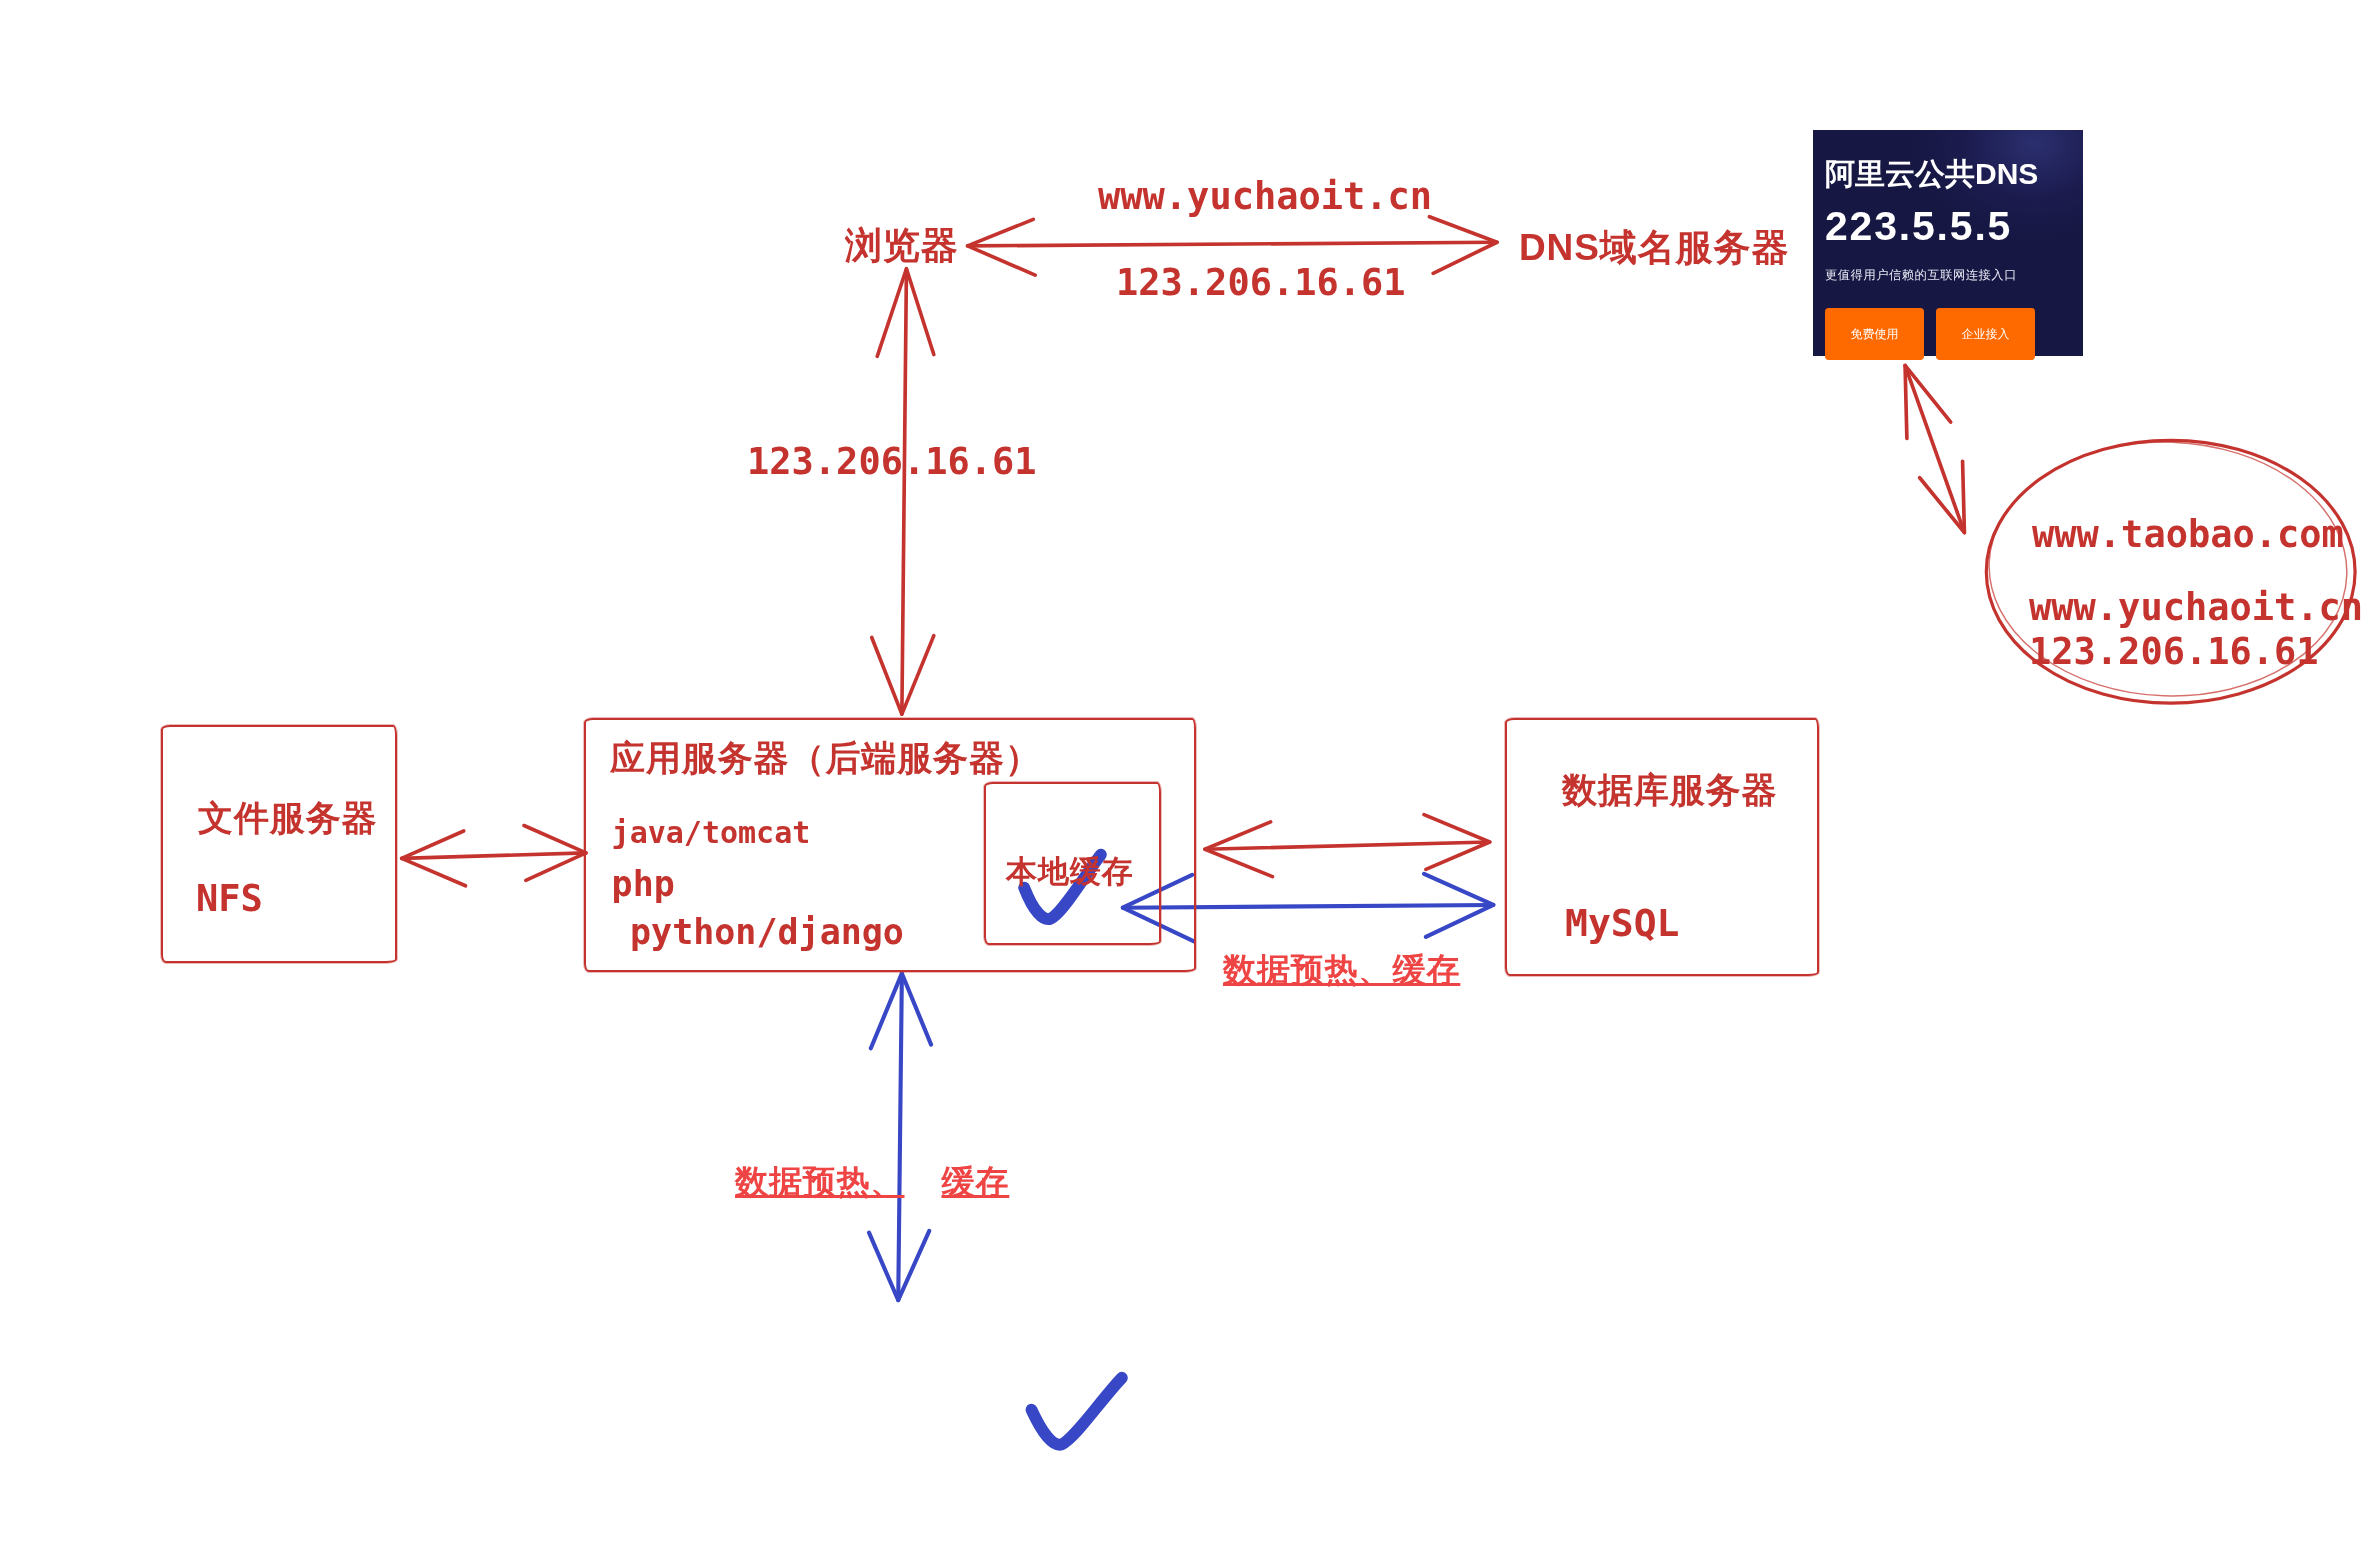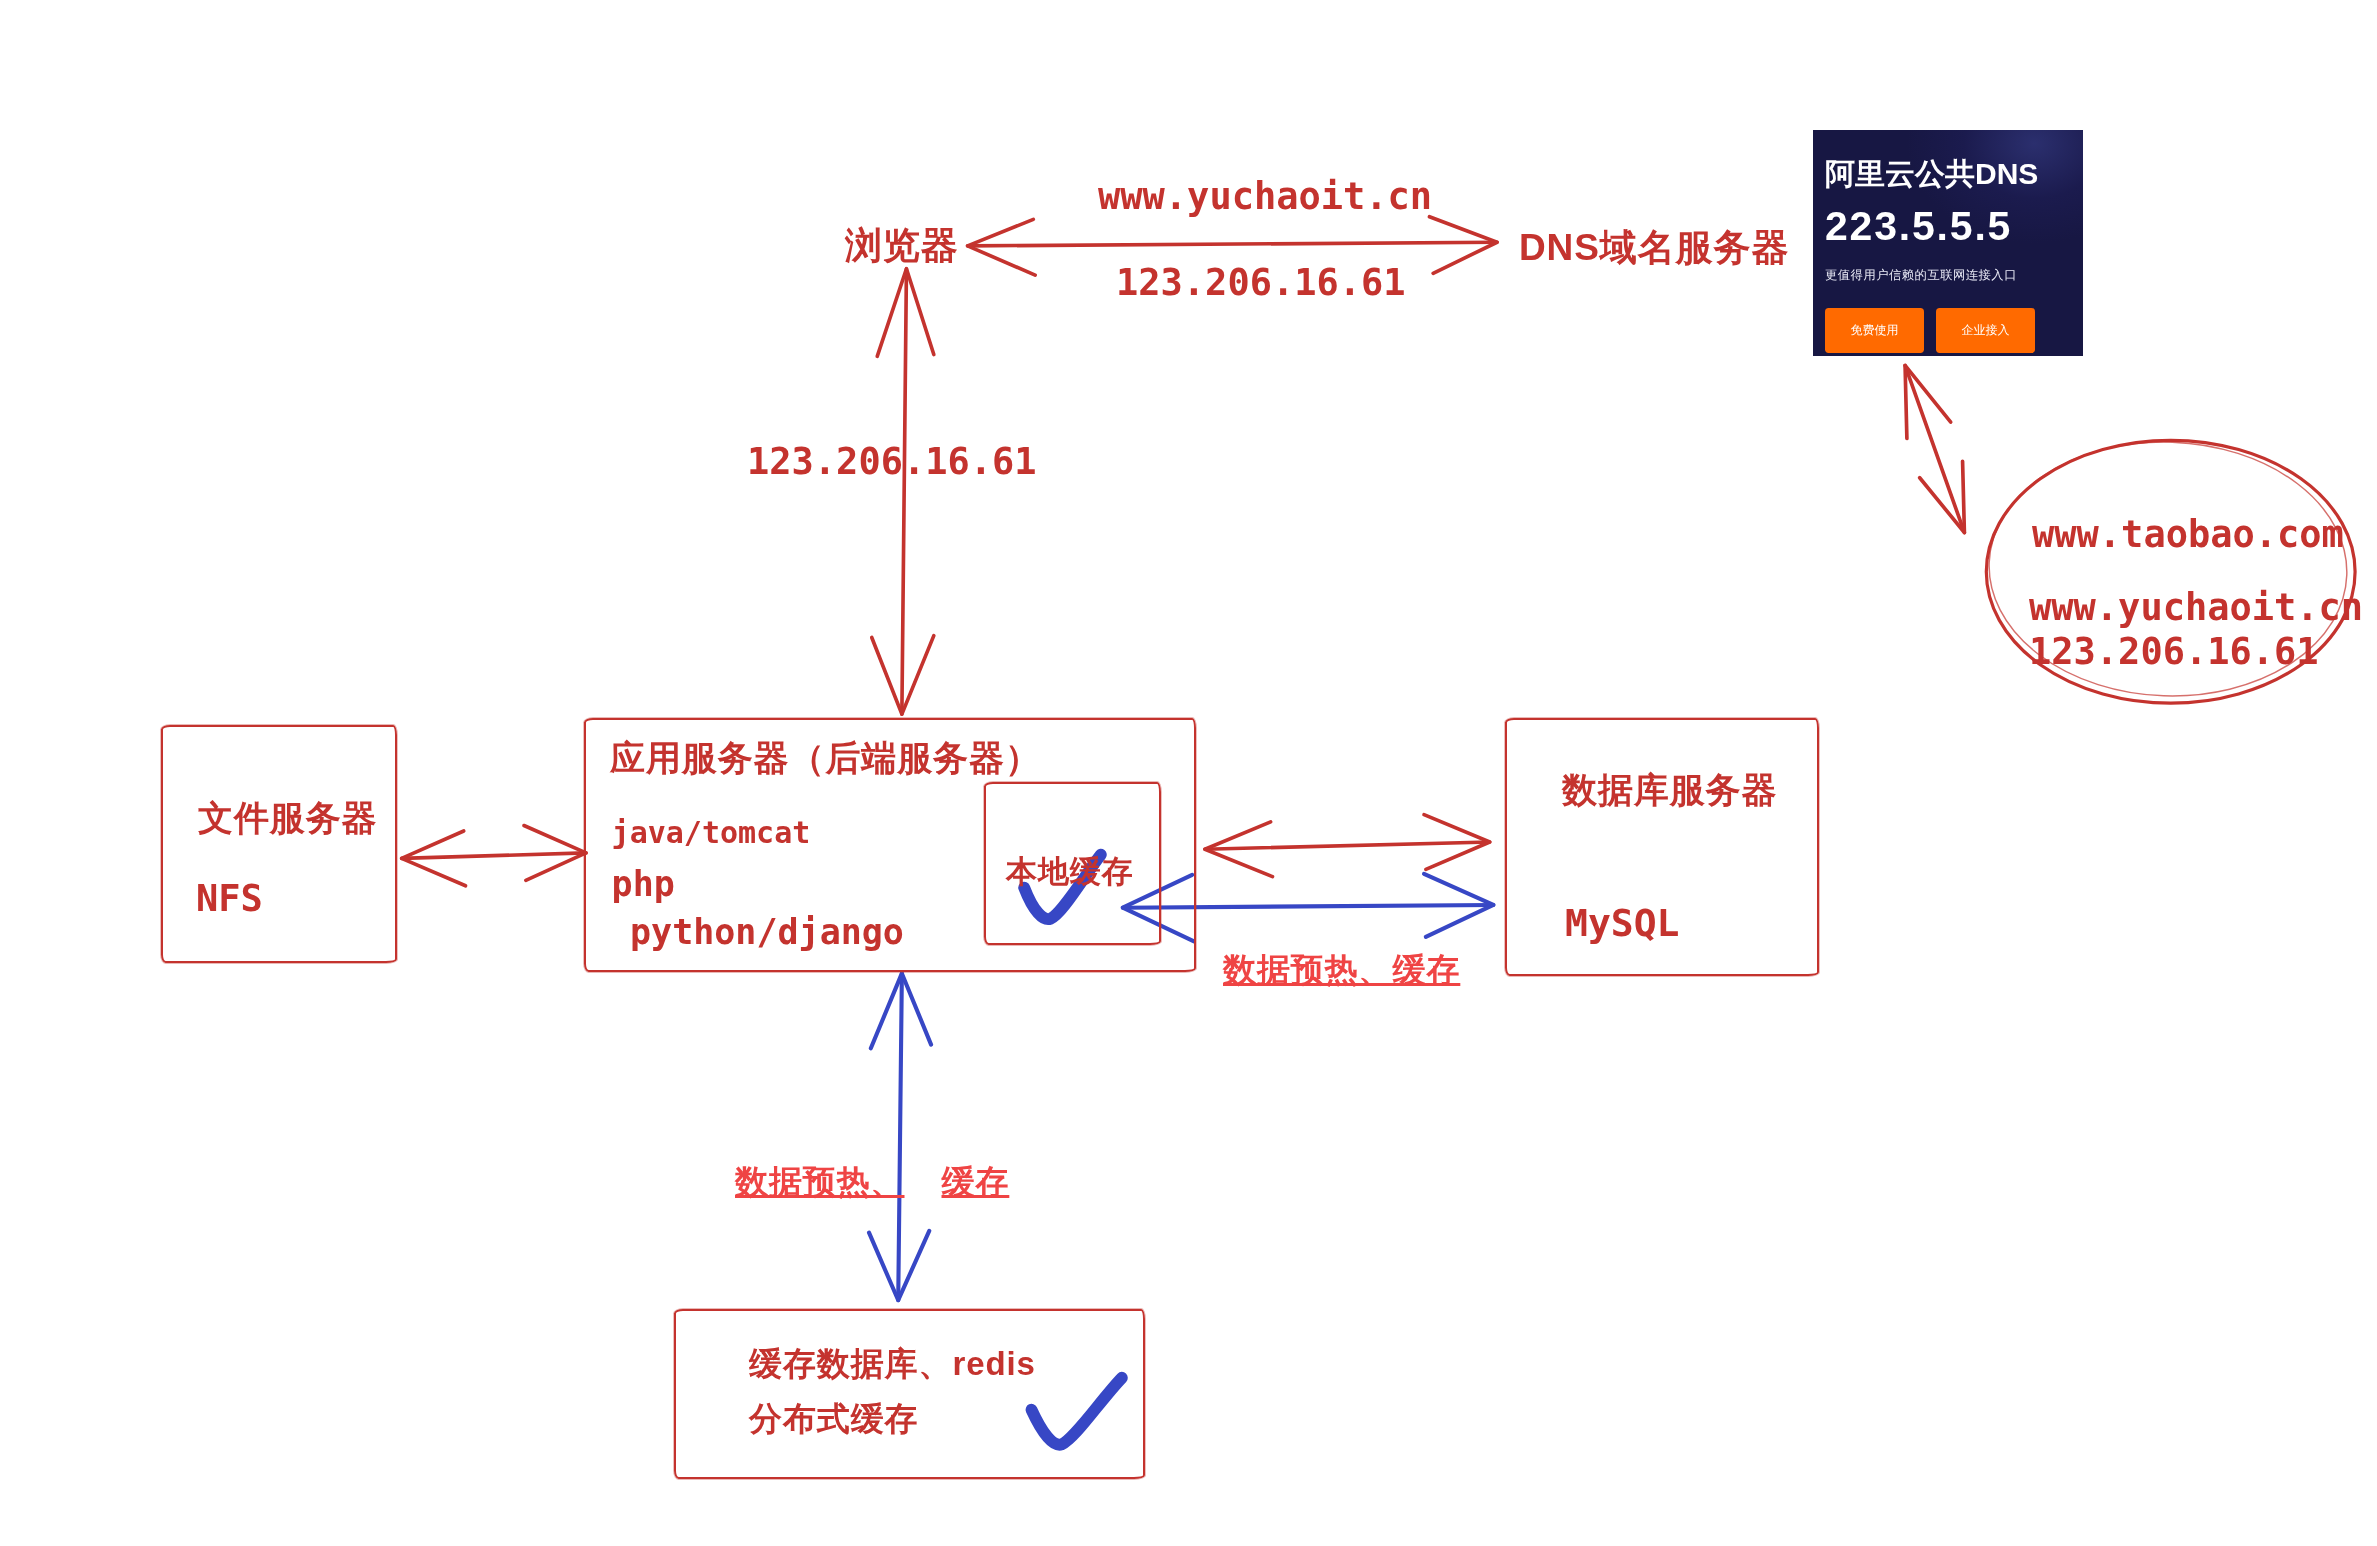--- a/index.html
+++ b/index.html
@@ -22,21 +22,21 @@
     position:absolute;left:1813px;top:130px;width:230px;height:226px;
     background:radial-gradient(128px 100px at 82% 6%, #2b2f6e 0%, #1b1b4e 55%, #171743 100%);
     color:#ffffff;
     padding-left:40px;
   }
   .dnscard .title{position:absolute;left:12px;top:24px;font-size:30px;font-weight:bold;white-space:nowrap;letter-spacing:0px;}
   .dnscard .ip{position:absolute;left:12px;top:73px;font-size:41px;font-weight:bold;letter-spacing:1.8px;}
   .dnscard .tagline{position:absolute;left:12px;top:137px;font-size:12.3px;color:#e8e9f5;white-space:nowrap;letter-spacing:0.5px;}
   .dnscard .btnrow{position:absolute;left:12px;top:178px;display:flex;gap:12px;}
   .dnscard .btn{
-    width:99px;height:45px;background:#ff6a00;color:#fff;border:none;border-radius:3.7px;
+    width:99px;height:52px;background:#ff6a00;color:#fff;border:none;border-radius:3.7px;
     font-size:12px;display:flex;align-items:center;justify-content:center;cursor:pointer;
     font-family:"Liberation Sans",sans-serif;
     text-align:center;
   }
   .lbl{position:absolute;white-space:nowrap;}
 </style>
 </head>
 <body>
 
 <div id="canvas">
@@ -147,19 +147,15 @@
     <div class="lbl red mono" style="left:58px;top:181px;font-size:38px;">MySQL</div>
   </div>
 
   <div class="lbl blue cjk" style="left:1223px;top:948px;font-size:33px;">数据预热、缓存</div>
 
   <div class="lbl" style="left:735px;top:1160px;display:flex;gap:37px;">
     <span class="blue cjk" style="font-size:33px;">数据预热、</span>
     <span class="blue cjk" style="font-size:33px;">缓存</span>
   </div>
 
-  <div class="sketchbox" style="left:674px;top:1309px;width:467px;height:166px;">
-    <div class="lbl red cjk" style="left:73px;top:31px;font-size:33px;">缓存数据库、redis</div>
-    <div class="lbl red cjk" style="left:73px;top:86px;font-size:33px;">分布式缓存</div>
-  </div>
 
 </div>
 
 
 </body></html>

